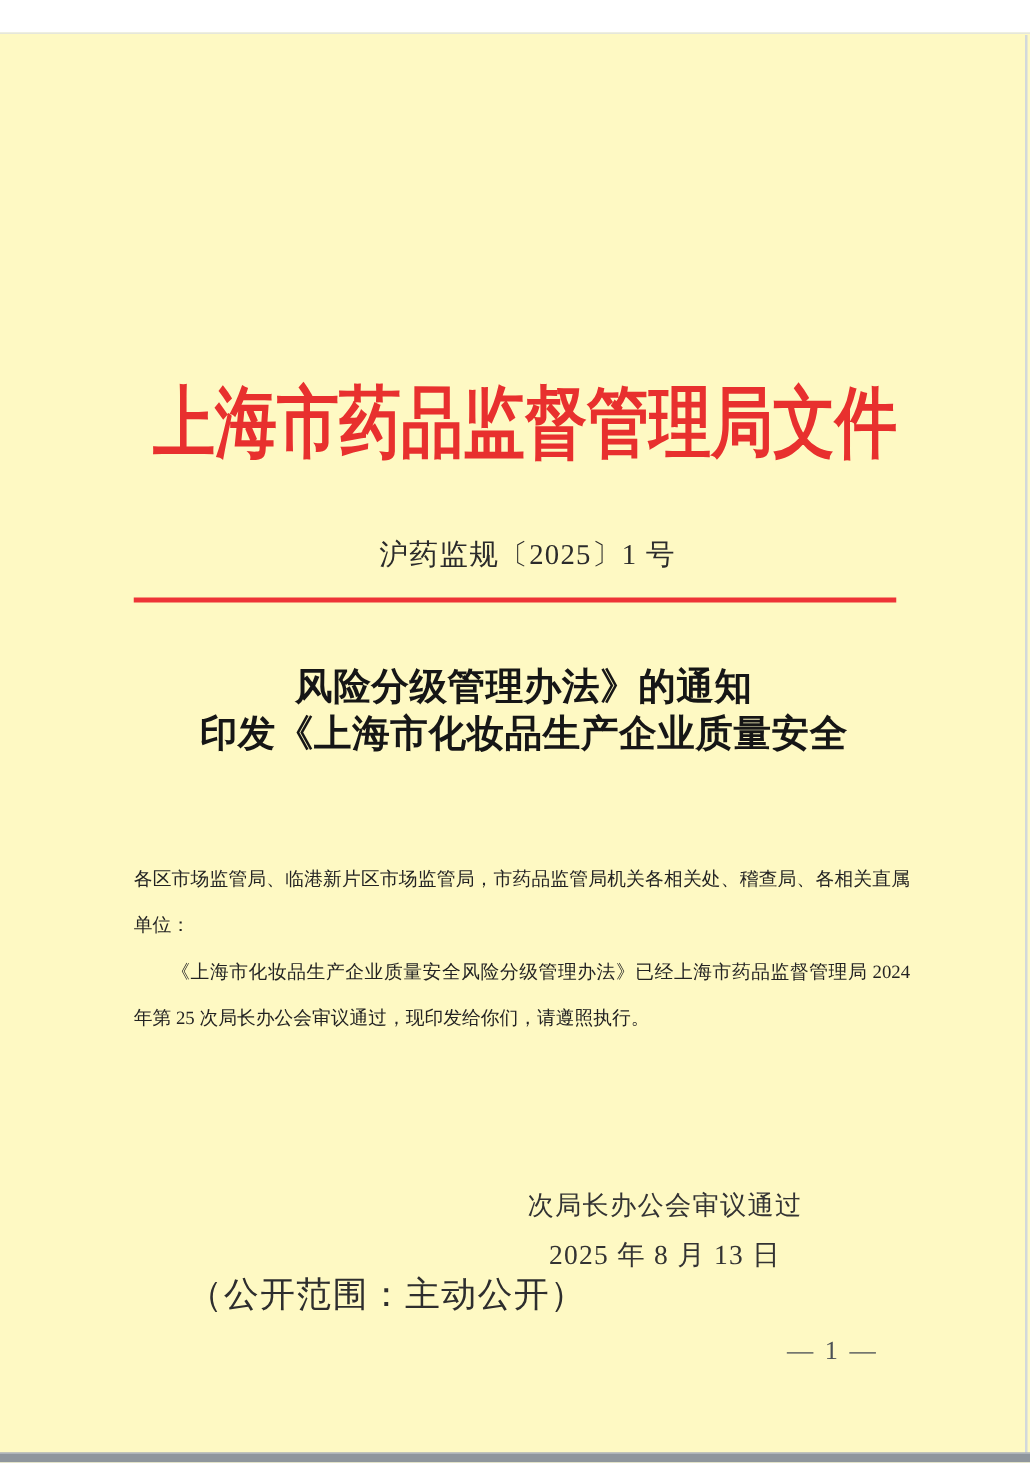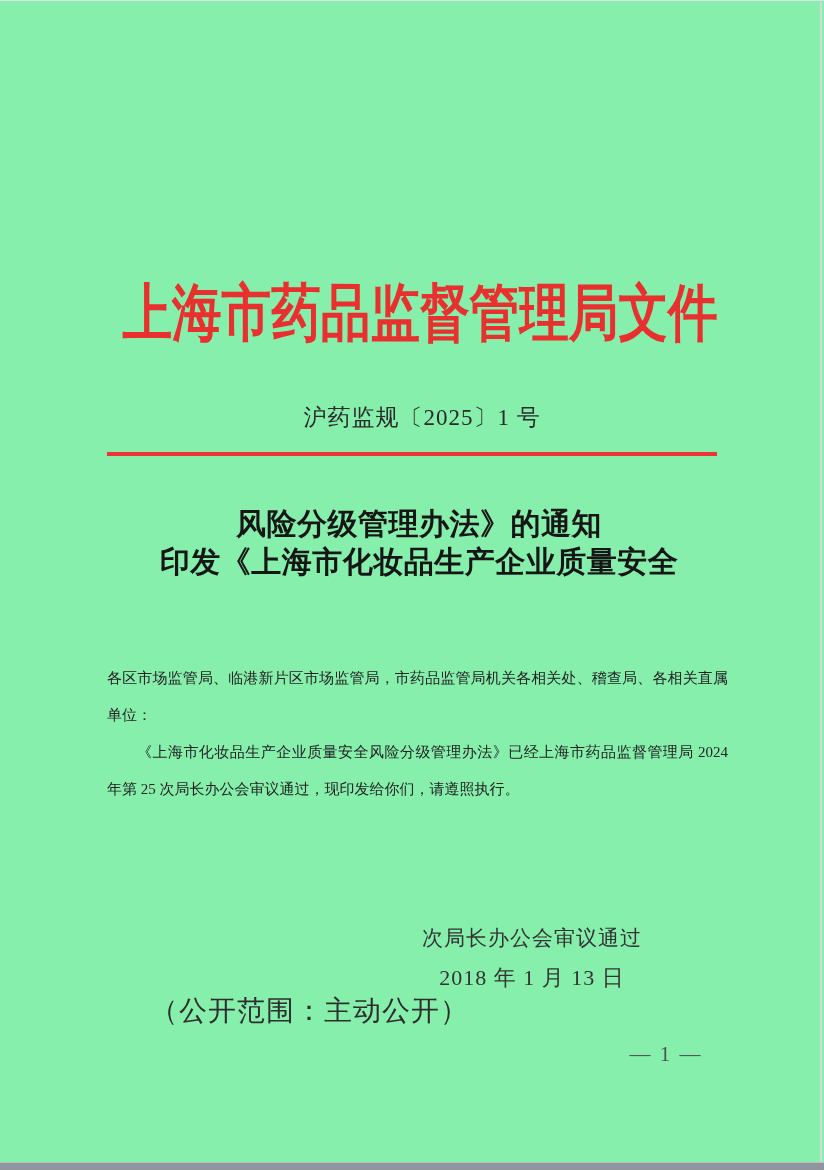--- a/index.html
+++ b/index.html
@@ -10,21 +10,22 @@
     width: 824px;
     height: 1170px;
     position: relative;
     background: #ffffff;
     font-family: "Liberation Serif", "DejaVu Serif", serif;
     overflow: hidden;
   }
   .page {
     position: absolute;
     inset: 0;
-    background: #86efac;
+    background: #fef9c3;
+    margin-top: 26px;
   }
   
   .header-title {
     position: absolute;
     top: 280px;
     left: 14px;
     right: -2px;
     text-align: center;
     font-size: 62px;
     line-height: 66px;
@@ -167,21 +168,21 @@
     <div>印发《上海市化妆品生产企业质量安全</div>
   </div>
 
   <div class="body-text">
     <p class="salutation">各区市场监管局、临港新片区市场监管局，市药品监管局机关各相关处、稽查局、各相关直属单位：</p>
     <p class="indent">《上海市化妆品生产企业质量安全风险分级管理办法》已经上海市药品监督管理局 2024 年第 25 次局长办公会审议通过，现印发给你们，请遵照执行。</p>
   </div>
 
   <div class="signature">
     <div class="sig-issuer">次局长办公会审议通过</div>
-    <div class="sig-date">2018 年 1 月 13 日</div>
+    <div class="sig-date">2025 年 8 月 13 日</div>
   </div>
 
   <div class="disclosure">（公开范围：主动公开）</div>
 
   <div class="page-number">— 1 —</div>
 
   <div class="scan-edge-top"></div>
   <div class="scan-edge-right"></div>
   <div class="scan-edge-bottom"></div>
 

